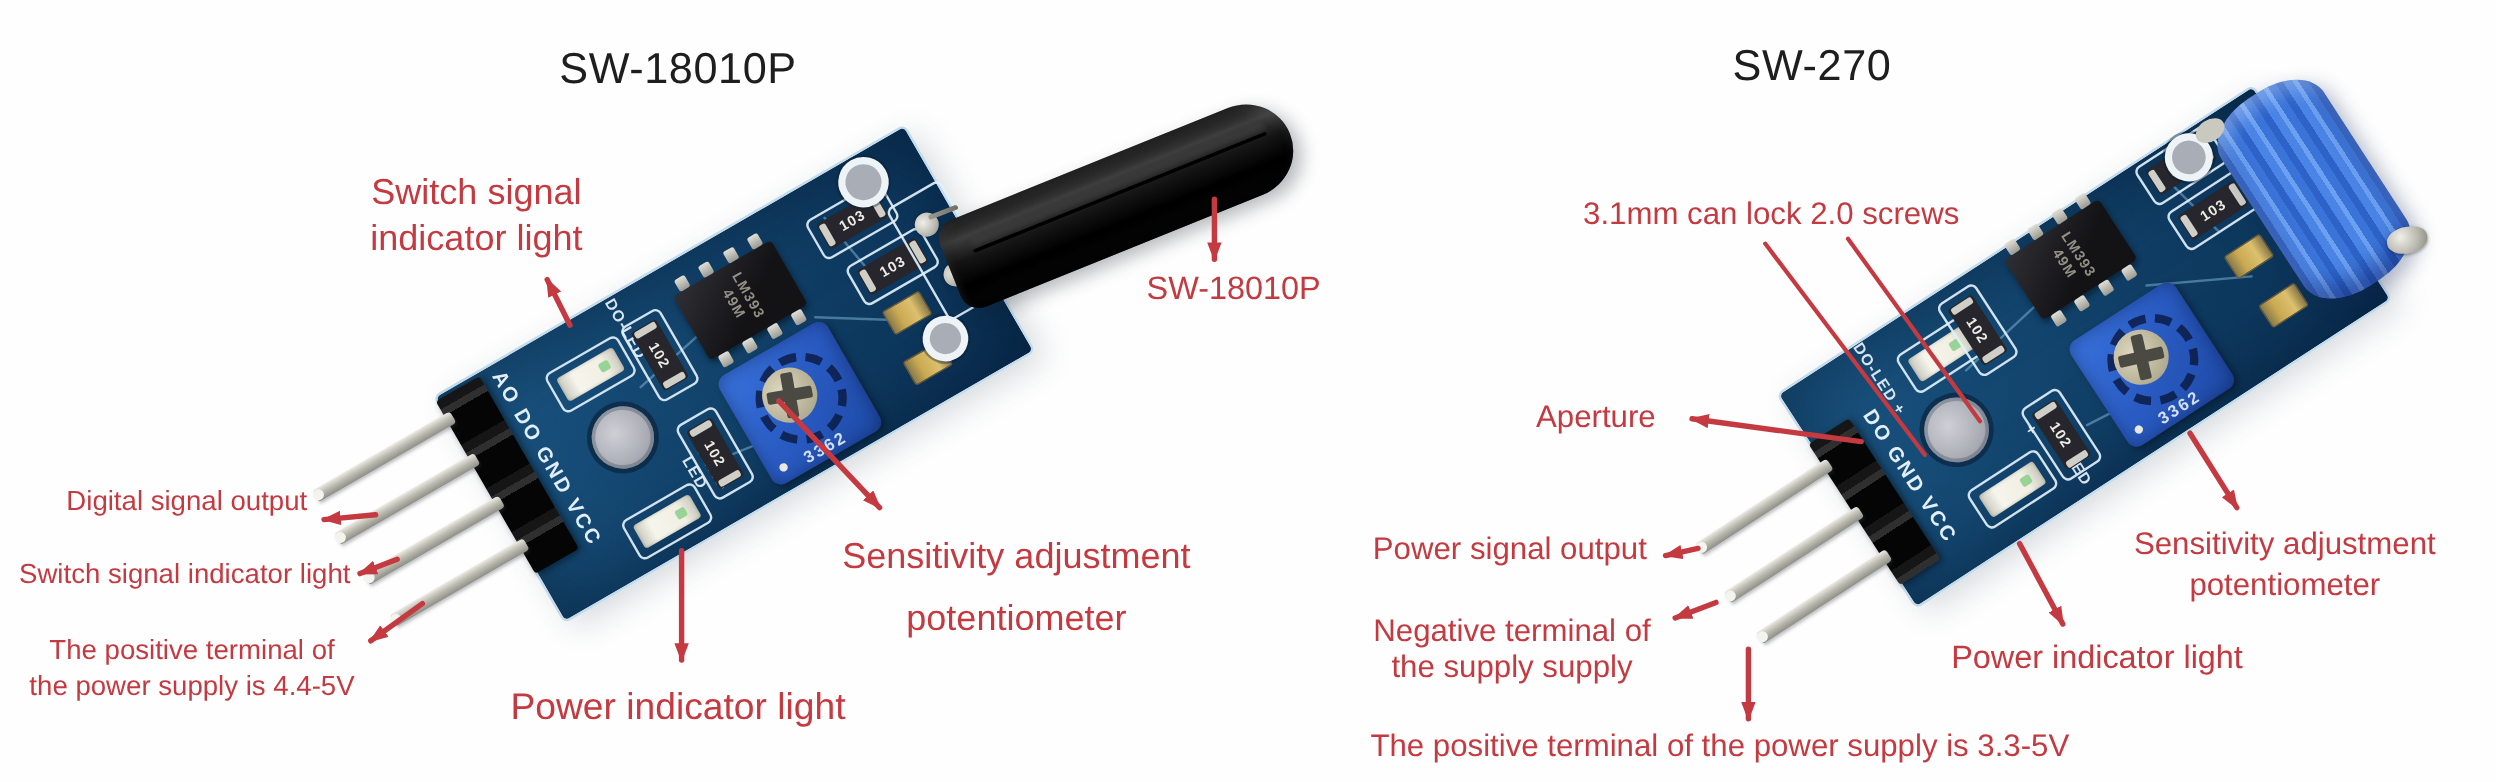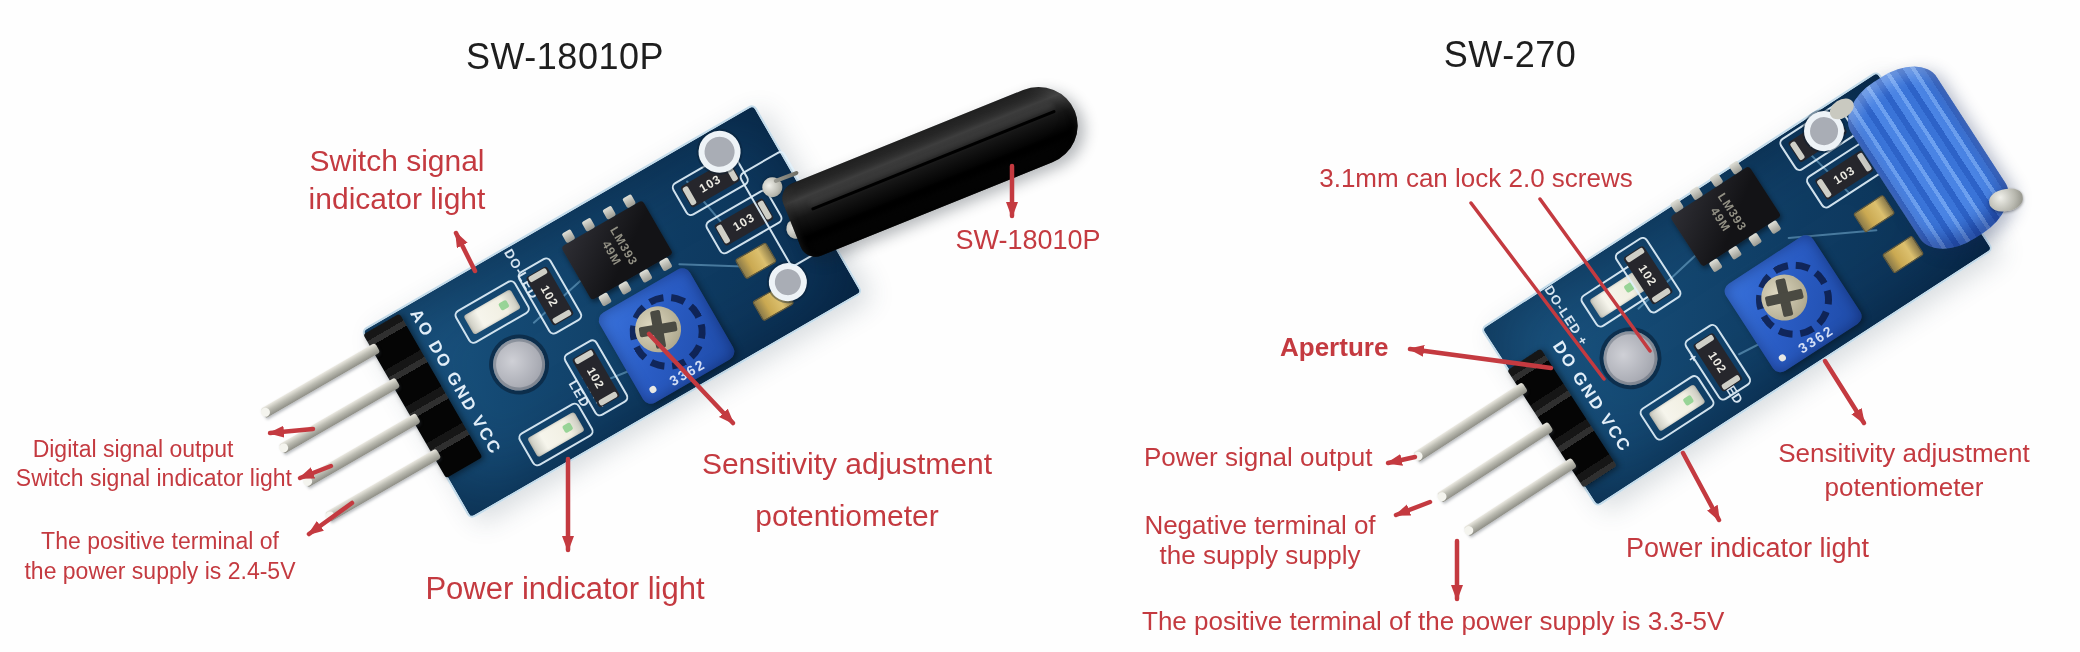--- a/index.html
+++ b/index.html
@@ -12,28 +12,28 @@
     position:absolute; z-index:15; color:var(--title-color,#1e1e1e);
     font-size:36px; text-align:center; letter-spacing:0.5px; white-space:pre-line;
   }
   .label {
     position:absolute; z-index:15; color:var(--label-red,#c43a40);
     white-space:pre-line;
   }
   #lt-title    { left:420px;  top:36px;  width:290px; }
   #rt-title    { left:1385px; top:34px;  width:250px; }
   #lt-ind-top  { left:252px;  top:142px; width:290px; font-size:30px; line-height:38px; text-align:center; }
-  #lt-digital  { left:10px;   top:436px; width:246px; font-size:23px; text-align:center; }
+  #lt-digital  { left:10px;   top:404px; width:246px; font-size:23px; text-align:right; }
   #lt-switch   { left:0px;    top:465px; width:292px; font-size:23px; text-align:right; }
   #lt-positive { left:10px;   top:526px; width:300px; font-size:23px; line-height:30px; text-align:center; }
   #lt-power    { left:415px;  top:571px; width:300px; font-size:31px; text-align:center; }
   #lt-sens     { left:686px;  top:438px; width:322px; font-size:30px; line-height:52px; text-align:center; }
   #lt-sensorname { left:938px; top:225px; width:180px; font-size:27px; text-align:center; }
   #rt-screws   { left:1318px; top:163px; width:316px; font-size:26px; text-align:center; }
-  #rt-aperture { left:1280px; top:332px; width:120px; font-size:26px;font-weight:bold; }
+  #rt-aperture { left:1280px; top:332px; width:120px; font-size:26px; }
   #rt-switchout{ left:1144px; top:442px; width:240px; font-size:26px; }
   #rt-negative { left:1138px; top:510px; width:244px; font-size:26px; line-height:30px; text-align:center; }
   #rt-positive { left:1142px; top:606px; width:640px; font-size:26px; }
   #rt-power    { left:1625px; top:533px; width:245px; font-size:27px; text-align:center; }
   #rt-sens     { left:1772px; top:436px; width:264px; font-size:26px; line-height:34px; text-align:center; }
 
   
   .board {
     position:absolute; z-index:1; border-radius:6px;
     background:linear-gradient(128deg,#1d5a88 0%, #154a74 30%, #0f3c63 62%, #0b3155 100%);
@@ -263,21 +263,21 @@
       <i class="wire" style="left:428px;top:122px;transform:rotate(5deg)"></i>
 
       <div class="sensor-black"></div>
     </div>
 
     <div class="label" id="lt-ind-top">Switch signal
 indicator light</div>
     <div class="label" id="lt-digital">Digital signal output</div>
     <div class="label" id="lt-switch">Switch signal indicator light</div>
     <div class="label" id="lt-positive">The positive terminal of
-the power supply is 2.4-5V</div>
+the power supply is 4.4-5V</div>
     <div class="label" id="lt-power">Power indicator light</div>
     <div class="label" id="lt-sens">Sensitivity adjustment
 potentiometer</div>
     <div class="label" id="lt-sensorname">SW-18010P</div>
   </section>
 
   <section>
     <div class="title" id="rt-title">SW-270</div>
 
     <div class="board board-right">

